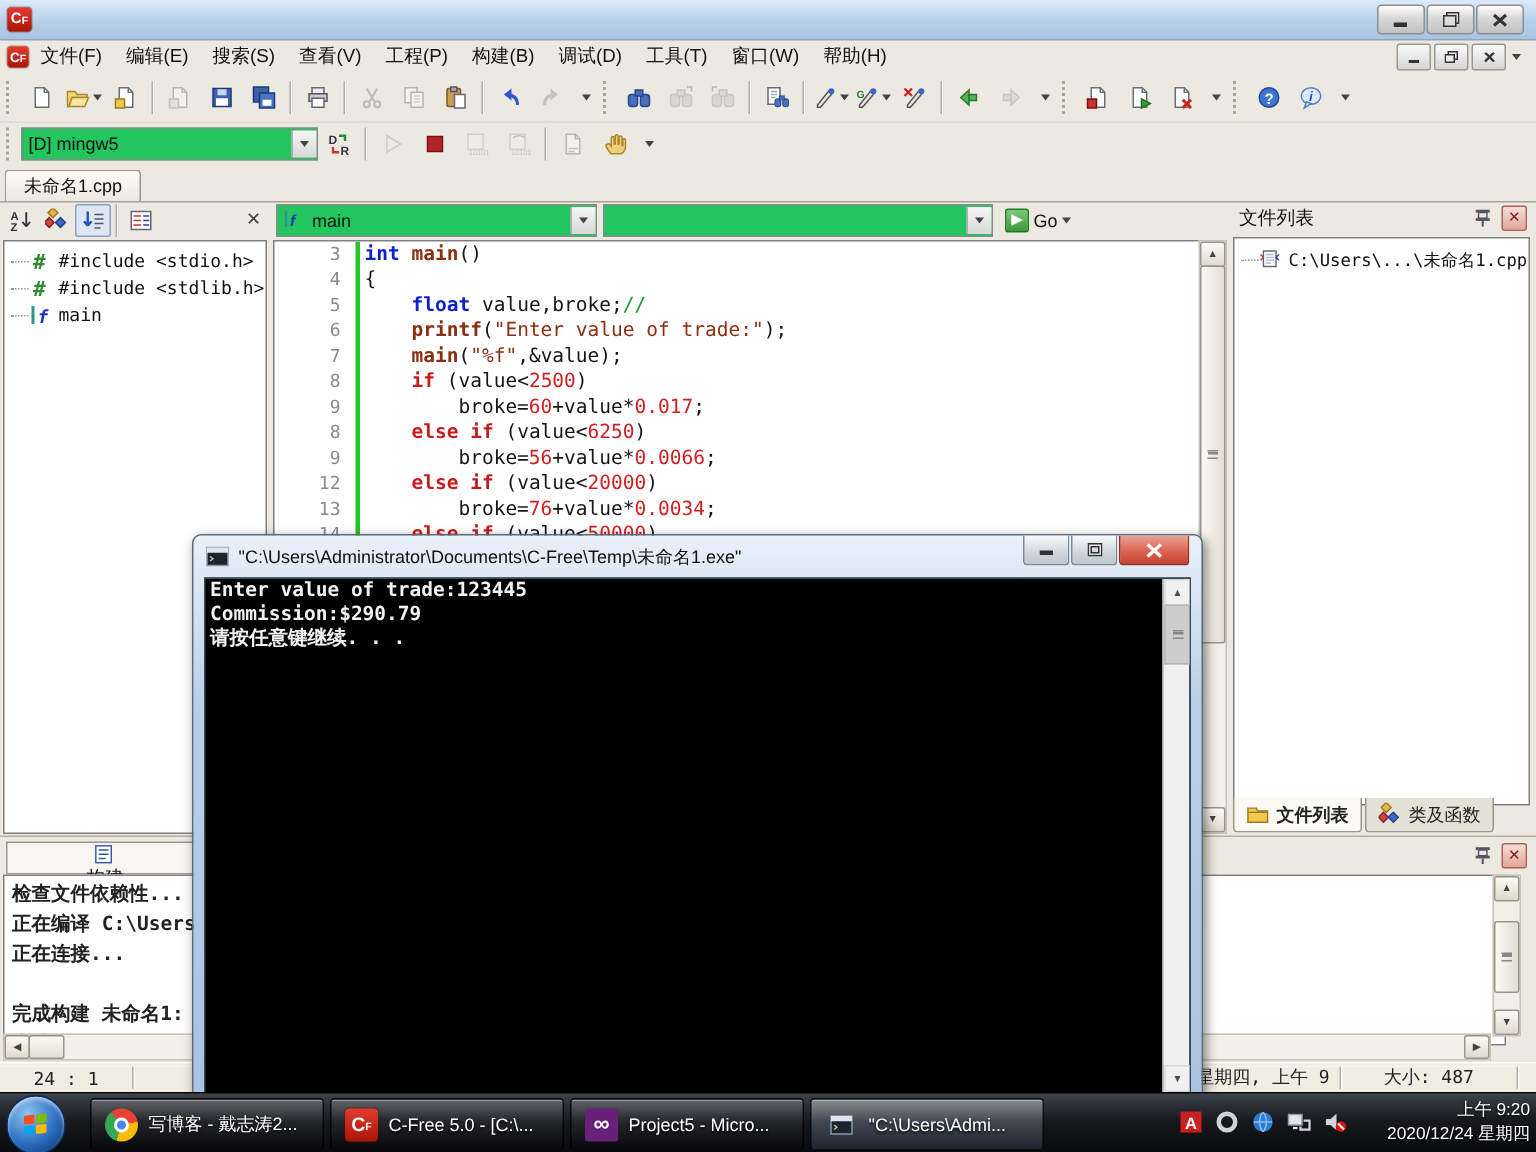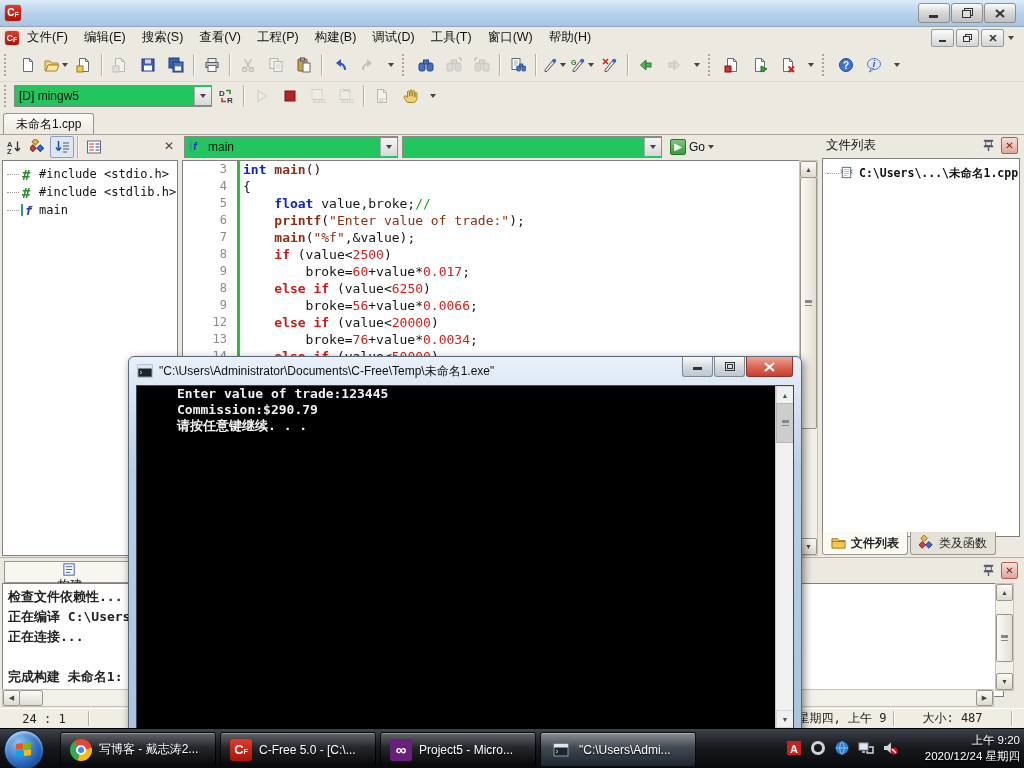--- a/index.html
+++ b/index.html
@@ -90,21 +90,21 @@
     border:1px solid #9a968c;border-radius:2px;display:flex;align-items:center;justify-content:center;}
   .grip{width:7px;border-top:1px solid #888;border-bottom:1px solid #888;height:4px;
     box-shadow:0 2px 0 #888 inset;}
   
   .rightpanel{position:absolute;left:820px;top:134px;width:202px;height:422px;}
   .rp-header{position:absolute;left:0;top:0;width:100%;height:22px;display:flex;align-items:center;}
   .rp-title{margin-left:6px;font-size:12.5px;color:#111;}
   .rp-icons{position:absolute;right:4px;top:3px;display:flex;}
   .pclose{width:15px;height:15px;margin-left:4px;border:1px solid #b06055;background:linear-gradient(#f4ded9,#e0a79a);
     color:#7a2014;font-size:10px;font-weight:bold;display:flex;align-items:center;justify-content:center;border-radius:2px;}
-  .rp-tree{position:absolute;left:2px;top:24px;right:2px;height:372px;background:#fff;border:1px solid #808080;padding-top:5px;overflow:hidden;font-weight:bold;}
+  .rp-tree{position:absolute;left:2px;top:24px;right:2px;height:372px;background:#fff;border:1px solid #808080;padding-top:5px;overflow:hidden;}
   .rp-tree .treeitem{font-size:11.5px;}
   .rp-tabs{position:absolute;left:2px;bottom:0;height:24px;display:flex;}
   .rptab{height:22px;padding:0 8px;display:flex;align-items:center;border:1px solid #9a968c;
     background:#e4e1d7;font-size:12px;color:#222;margin-right:2px;border-radius:0 0 3px 3px;border-top:none;}
   .rptab.active{background:#fbfaf5;font-weight:bold;}
   .rptab .ic{margin-right:4px;}
   
   .bottompanel{position:absolute;left:0;top:557px;width:1024px;height:151px;background:#ece9e0;border-top:1px solid #b4b0a4;}
   .bp-tab{position:absolute;left:4px;top:3px;width:130px;height:20px;background:#f8f6f0;border:1px solid #9a968c;
     display:flex;align-items:center;font-size:12.5px;color:#111;flex-direction:column;}
@@ -128,21 +128,21 @@
   .consolewin{position:absolute;left:128px;top:356px;width:672px;height:372px;z-index:30;
     background:linear-gradient(#e9f1fa,#b9d0e8 30%,#a9c4e0);border:1px solid #5a6a7a;border-radius:6px 6px 0 0;
     box-shadow:2px 3px 8px rgba(0,0,0,.5);}
   .con-title{position:absolute;left:0;top:0;width:100%;height:28px;display:flex;align-items:center;}
   .con-title .ic{margin-left:8px;}
   .con-text{margin-left:6px;font-size:12px;color:#101010;white-space:nowrap;overflow:hidden;max-width:520px;}
   .con-btns{position:absolute;right:8px;top:0;display:flex;}
   .cbtn2{width:29px;height:19px;margin-left:1px;border:1px solid #7d8896;border-top:none;border-radius:0 0 3px 3px;
     background:linear-gradient(#fafbfc,#cfd6dd 60%,#bfc7cf);display:flex;align-items:center;justify-content:center;}
   .cbtn2.close{width:45px;background:linear-gradient(#eca396,#d95f4d 60%,#c34232);border-color:#8e3328;}
-  .con-client{position:absolute;left:7px;top:28px;right:7px;bottom:0;background:#000;border:1px solid #3a4a5a;overflow:hidden;padding-left:37px;}
+  .con-client{position:absolute;left:7px;top:28px;right:7px;bottom:0;background:#000;border:1px solid #3a4a5a;overflow:hidden;}
   .conline{font-family:"DejaVu Sans Mono","Liberation Mono",monospace;font-size:13px;font-weight:bold;
     color:#f2f2f2;line-height:16px;white-space:pre;padding-left:3px;}
   .con-vscroll{position:absolute;right:0;top:0;bottom:0;width:17px;background:#f0f0f0;border-left:1px solid #c8c8c8;}
   .cs-btn{position:absolute;left:0;width:16px;height:16px;background:#f0f0f0;border:1px solid #d8d8d8;
     display:flex;align-items:center;justify-content:center;font-size:7px;color:#505050;}
   .cs-thumb{position:absolute;left:0;width:16px;background:#cdcdcd;border:1px solid #b8b8b8;
     display:flex;align-items:center;justify-content:center;}
   
   .taskbar{position:absolute;left:0;top:728px;width:1024px;height:40px;z-index:50;
     background:linear-gradient(#3d434a,#17191d 45%,#08090b);border-top:1px solid #000;}

